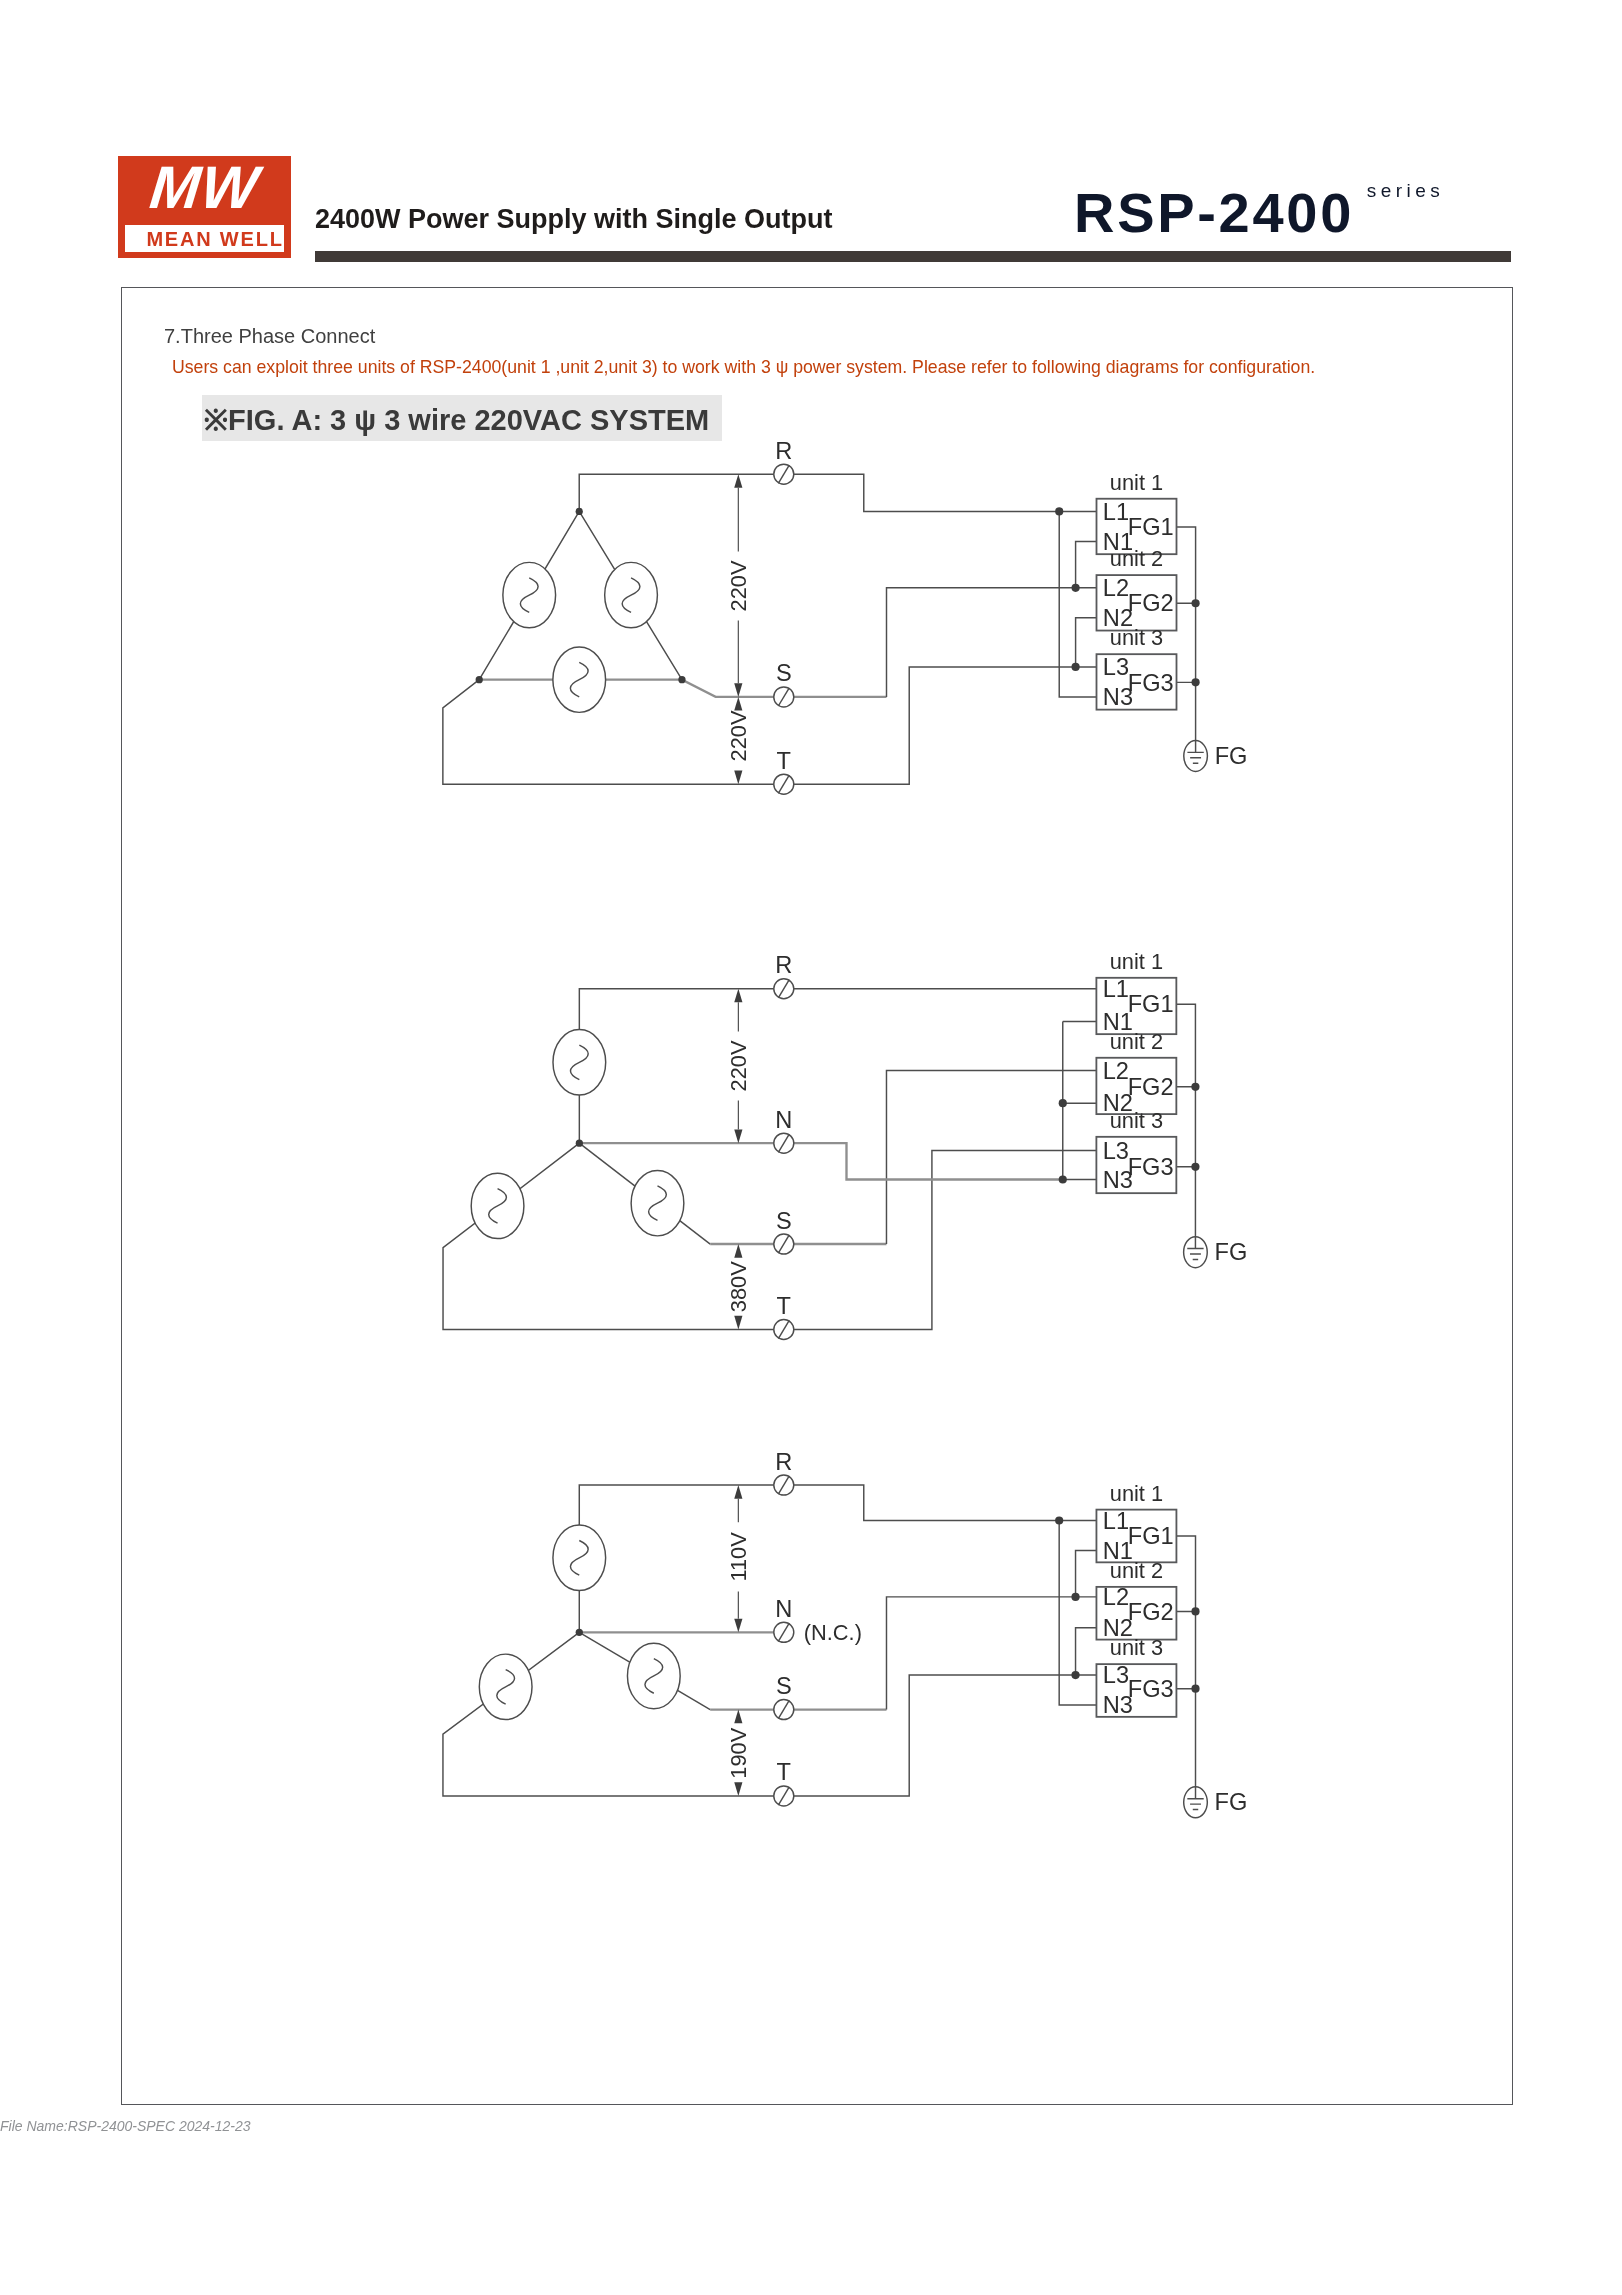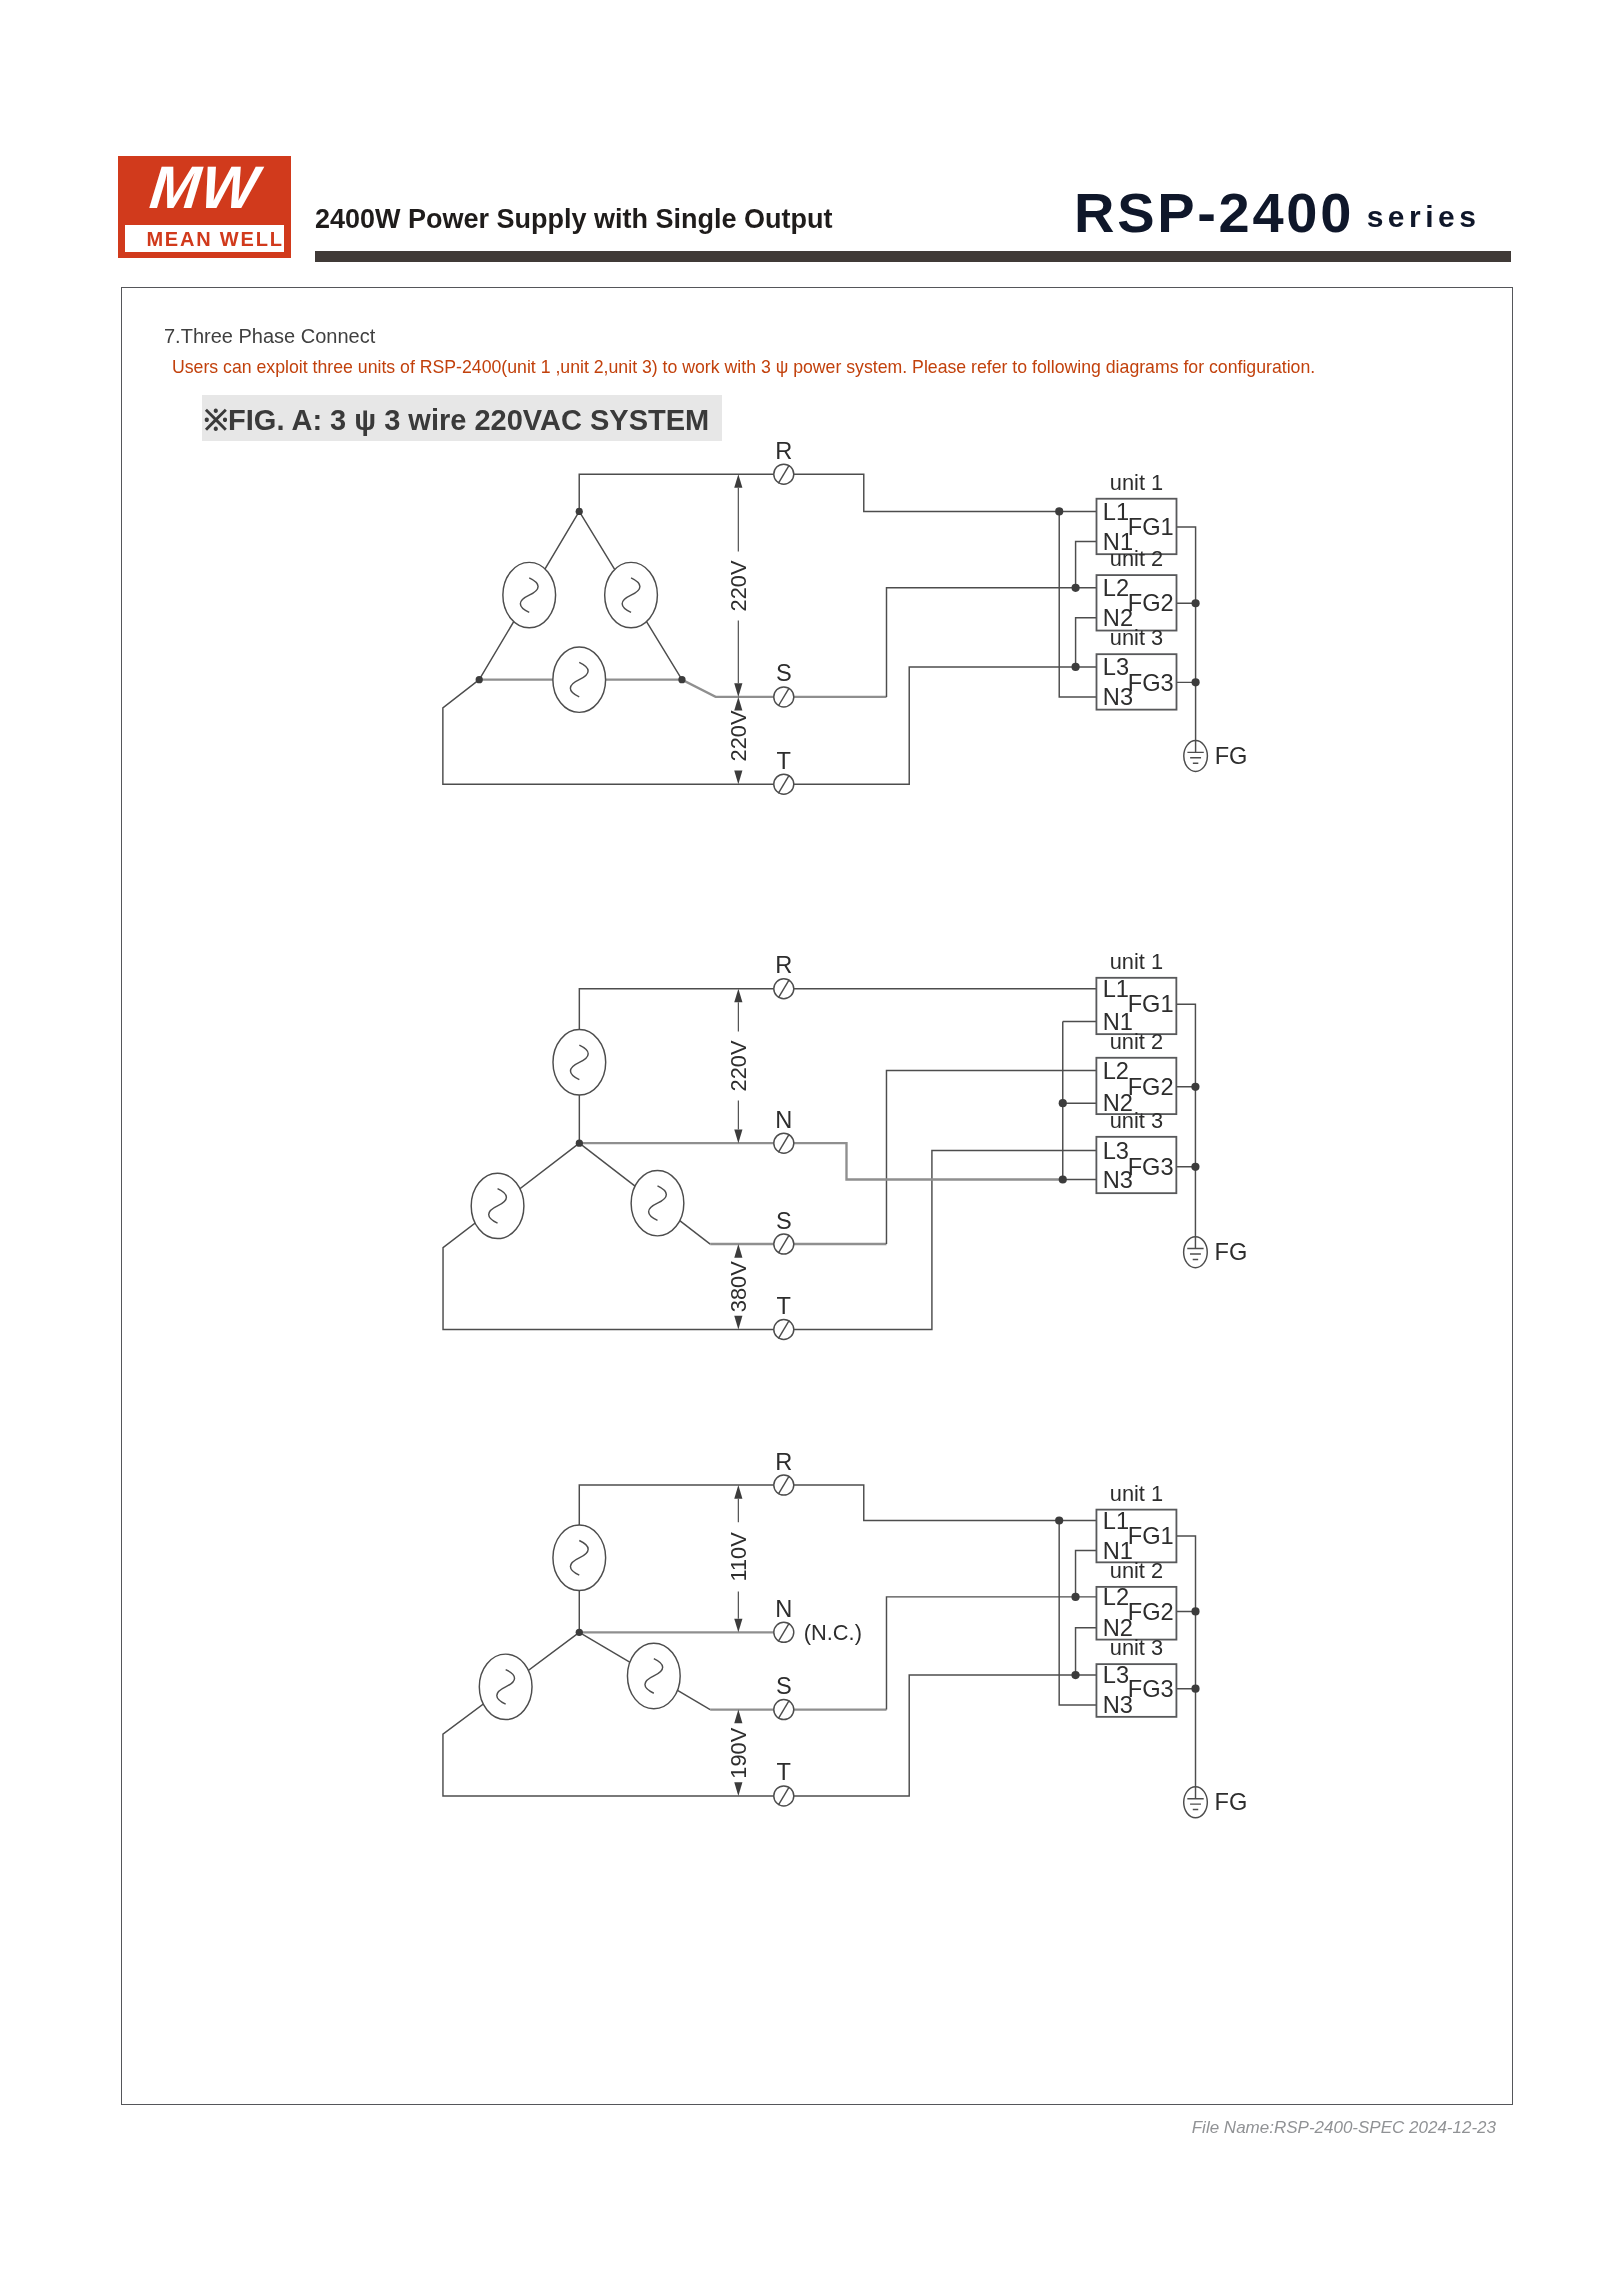--- a/index.html
+++ b/index.html
@@ -11,21 +11,21 @@
   .logo{left:118px;top:156px;width:173px;height:102px;background:#d13a1c;}
   .logo-mw{position:absolute;left:0;right:0;top:-3.6px;text-align:center;
            color:#ffffff;font-size:60px;font-weight:bold;font-style:italic;
            transform:skewX(-6deg);letter-spacing:0.9px;line-height:71px;}
   .logo-strip{position:absolute;left:7.3px;right:7.3px;bottom:6.4px;height:27px;background:#ffffff;
               text-align:right;line-height:28px;color:#d13a1c;font-weight:bold;
               font-size:20px;letter-spacing:1.8px;}
   .doc-title{left:315px;top:204px;font-size:27px;font-weight:bold;color:#1f1c1b;}
   .model-row{left:1074px;top:180px;display:flex;align-items:flex-start;color:#0f172a;white-space:nowrap;}
   .model-name{font-size:56px;font-weight:bold;letter-spacing:2.7px;}
-  .model-series{font-size:30px;font-weight:bold;letter-spacing:4.5px;margin-left:12.7px;margin-top:20px;}
+  .model-series{font-size:19px;font-weight:normal;letter-spacing:4.5px;margin-left:12.7px;}
   .header-bar{left:315px;top:251px;width:1196px;height:11px;background:#403a37;}
 
   
   .content-box{left:121px;top:287px;width:1390px;height:1816px;border:1.8px solid #55565a;background:#ffffff;}
   .sec-title{left:164px;top:325px;font-size:20px;font-weight:normal;color:#404040;}
   .sec-body{left:172px;top:357px;font-size:17.7px;color:#c2410c;}
   .fig-heading{font-size:29px;font-weight:bold;color:#3a3a3a;background:#e7e7e7;
                padding:3.6px 12.7px 3.6px 1.8px;white-space:nowrap;}
   .fh-a{left:202px;top:395px;}
   .fh-b{left:202px;top:882px;}
@@ -37,21 +37,21 @@
   .wire-thick{stroke:#8f8f8f;stroke-width:2.6;}
   .sym{fill:#ffffff;stroke:#4d4d4d;stroke-width:1.6;}
   .dot{fill:#3c3c3c;stroke:none;}
   .ubox{fill:#ffffff;stroke:#58595b;stroke-width:2;}
   .dim{fill:none;stroke:#4d4d4d;stroke-width:1.3;}
   .arrow{fill:#3c3c3c;stroke:none;}
   svg text{font-family:"Liberation Sans",sans-serif;fill:#2d2d2d;}
   .t26{font-size:26px;}
   .t24{font-size:24px;}
 
-  .footer{left:0;top:2118px;width:1496px;text-align:right;font-size:17px;
+  .footer{left:0;top:2118px;width:1496px;text-align:left;font-size:14px;
           font-style:italic;color:#909295;}
 </style>
 </head>
 <body>
 
 <div class="page">
 
   <div class="abs logo">
     <div class="logo-mw">MW</div>
     <div class="logo-strip">MEAN WELL</div>

